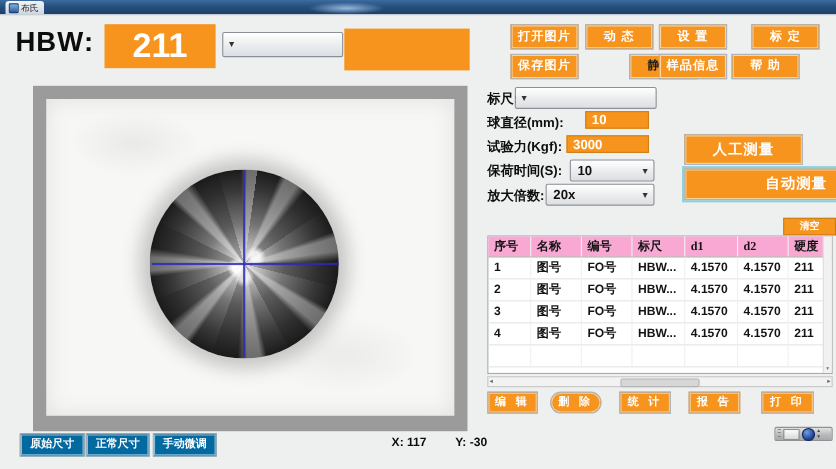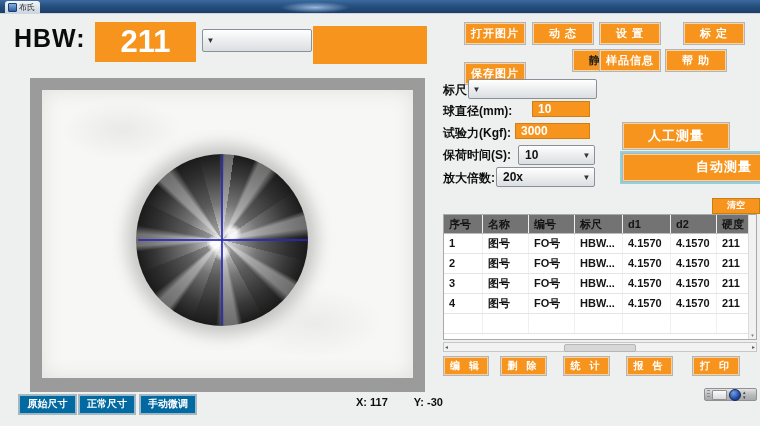--- a/index.html
+++ b/index.html
@@ -64,21 +64,21 @@
     padding:0 0 0 5px;font-family:"Liberation Sans","DejaVu Sans",sans-serif;box-sizing:border-box;}
   .mbtn{width:106px;background:#F7941D;border:1px solid #b0b5b9;box-shadow:inset 0 0 0 1px rgba(255,255,255,.55);
     color:#fff;font-size:13px;font-weight:bold;text-align:center;letter-spacing:1px;cursor:pointer;}
   .mbtn.focused{outline:2px solid #8fd2de;outline-offset:0px;padding-left:48px;}
   
   .clear-btn{left:712px;top:198px;width:46px;height:14px;background:#F7941D;border:1px solid #c87f12;
     color:#fff;font-size:9px;font-weight:bold;text-align:center;line-height:13px;cursor:pointer;}
   .rtable{left:443px;top:214px;width:314px;height:126px;background:#fff;border:1px solid #a9a9a9;box-sizing:border-box;}
   .rrow{display:grid;grid-template-columns:39px 46px 46px 48px 48px 46px 39px;height:19px;line-height:19px;
     border-bottom:1px solid #e4e4e4;}
-  .rrow.header{height:18px;line-height:18px;border-bottom:1px solid #bdbdbd;background:#737373;}
+  .rrow.header{height:18px;line-height:18px;border-bottom:1px solid #bdbdbd;background:#f9a8d4;font-family:Liberation Serif, serif;}
   .rcell{font-size:11px;font-weight:bold;color:#141414;padding-left:5px;white-space:nowrap;overflow:hidden;
     border-right:1px solid #f0f0f0;}
   .vscroll{position:absolute;right:0;top:0;width:7px;height:124px;background:#f1f1f1;border-left:1px solid #ddd;}
   .vscroll .varrow{position:absolute;bottom:1px;left:0;width:7px;font-size:5px;color:#777;text-align:center;}
   .hscroll{left:443px;top:342px;width:314px;height:10px;background:#f2f2f2;border:1px solid #c6c6c6;box-sizing:border-box;}
   .hscroll .thumb{position:absolute;left:120px;top:1px;width:70px;height:6px;background:#d7d7d7;border:1px solid #b5b5b5;border-radius:2px;}
   .hscroll .ha{position:absolute;top:0;font-size:6px;color:#666;line-height:8px;}
   .abtn{top:356px;height:18px;background:#F7941D;border:1px solid #b0b5b9;box-shadow:inset 0 0 0 1px rgba(255,255,255,.55);
     color:#fff;font-size:10px;font-weight:bold;text-align:center;line-height:17px;letter-spacing:3px;cursor:pointer;
     white-space:nowrap;overflow:hidden;}
@@ -110,21 +110,21 @@
 <div class="abs hbw-value">211</div>
 <div class="abs combo unit-combo">
   <span class="arrow">▼</span>
 </div>
 <div class="abs blank-orange"></div>
 
 <div class="abs tbtn" style="left:464px;top:22px;">打开图片</div>
 <div class="abs tbtn" style="left:532px;top:22px;">动 态</div>
 <div class="abs tbtn" style="left:599px;top:22px;">设 置</div>
 <div class="abs tbtn" style="left:667px;top:22px;margin-left:16px;">标 定</div>
-<div class="abs tbtn" style="left:464px;top:62px;text-align:center;">保存图片</div>
+<div class="abs tbtn" style="left:464px;top:49px;text-align:center;">保存图片</div>
 <div class="abs tbtn dark" style="left:532px;top:49px;">静 态</div>
 <div class="abs tbtn" style="left:599px;top:49px;">样品信息</div>
 <div class="abs tbtn" style="left:665px;top:49px;">帮 助</div>
 
 <div class="abs viewer-panel">
   <div class="specimen">
     <div class="smudge1"></div>
     <div class="smudge2"></div>
     <div class="indent"></div>
     <div class="cross-h"></div>
@@ -220,21 +220,21 @@
   </div>
 </div>
 
 <div class="abs hscroll">
   <span class="ha" style="left:1px;">◂</span>
   <div class="thumb"></div>
   <span class="ha" style="right:1px;">▸</span>
 </div>
 
 <div class="abs abtn" style="left:443px;width:44px;">编 辑</div>
-<div class="abs abtn" style="left:500px;width:45px;">删 除</div>
+<div class="abs abtn" style="left:500px;width:45px;border-radius:10px;">删 除</div>
 <div class="abs abtn" style="left:563px;width:45px;">统 计</div>
 <div class="abs abtn" style="left:626px;width:45px;">报 告</div>
 <div class="abs abtn" style="left:692px;width:46px;">打 印</div>
 
 <div class="abs vbtn" style="left:18px;width:57px;">原始尺寸</div>
 <div class="abs vbtn" style="left:78px;width:56px;">正常尺寸</div>
 <div class="abs vbtn" style="left:139px;width:56px;">手动微调</div>
 
 <div class="abs coords">
   <span>X: 117</span>

